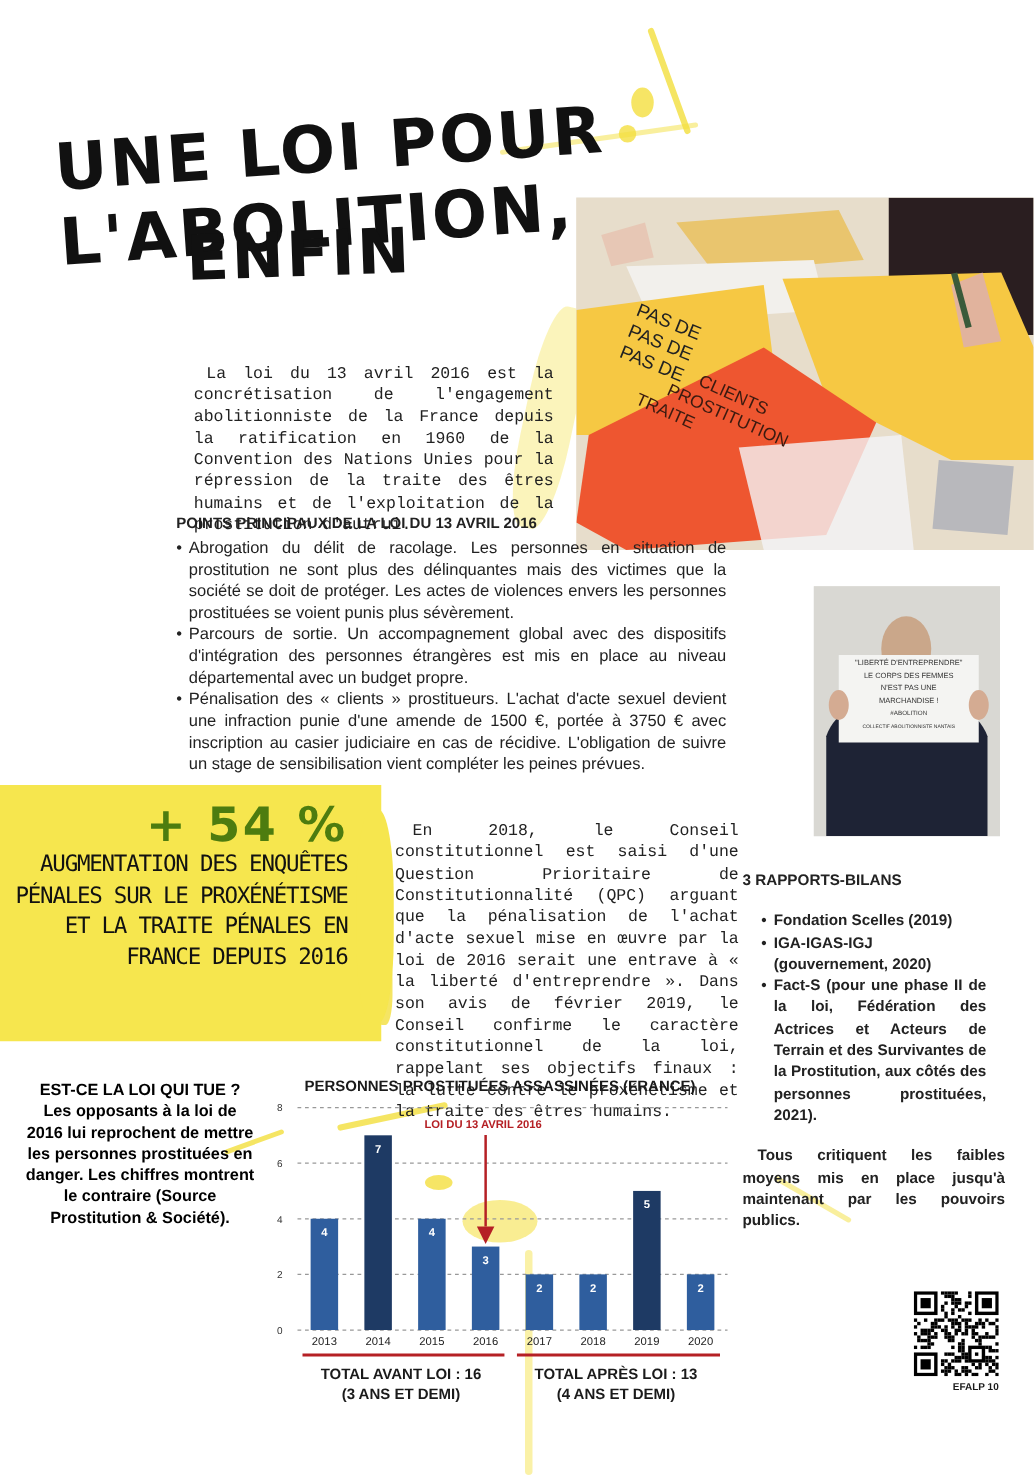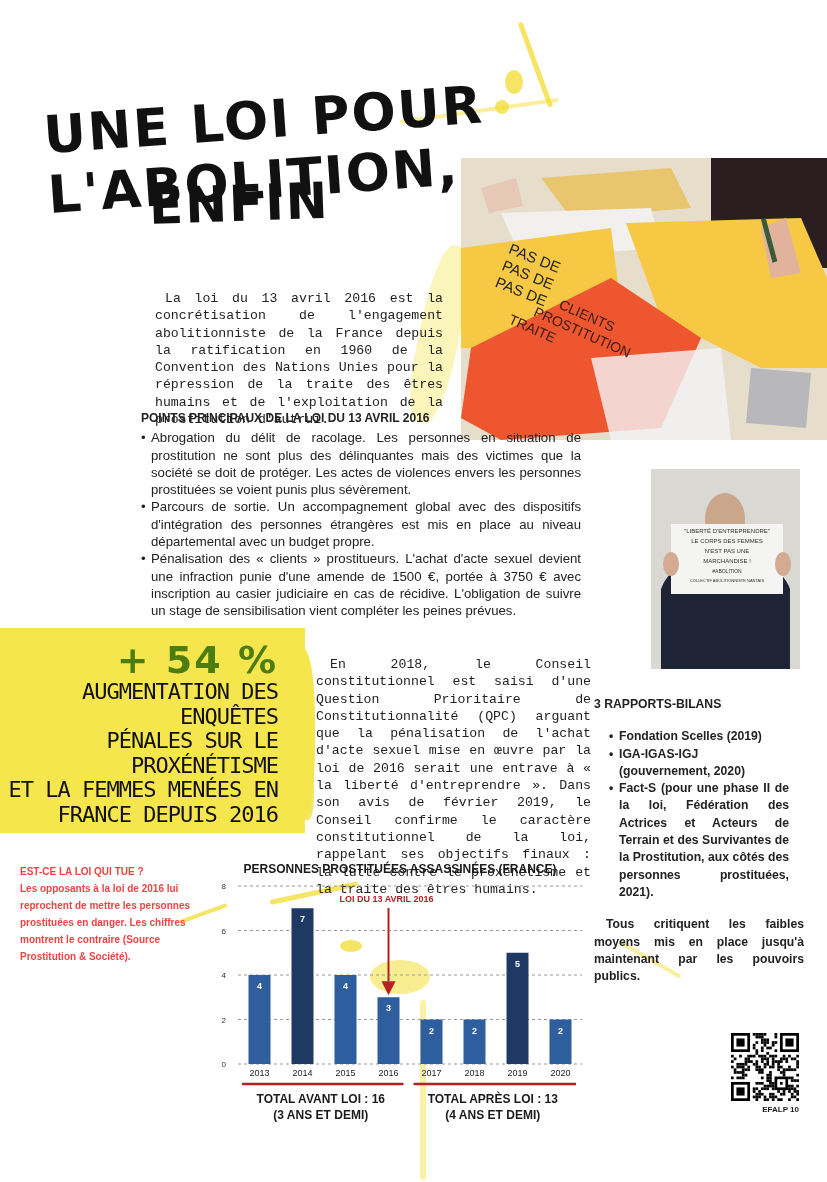--- a/index.html
+++ b/index.html
@@ -20,28 +20,28 @@
   .intro .indent { display:inline-block; width:10px; }
   .points { position:absolute; left:141px; top:394px; width:440px;margin-top:16px; }
   .points h4 { margin:0 0 2px; font-size:12px; font-weight:bold; letter-spacing:0; }
   .points ul { list-style:none; margin:0; padding:0; }
   .points li { position:relative; padding-left:10px; text-align:justify; }
   .points li::before { content:"•"; position:absolute; left:0; top:0; }
   .yellow-box { position:absolute; left:0; top:628px; width:305px; height:205px; background:#f6e64e; }
   .yellow-box::after { content:""; position:absolute; right:-10px; top:20px; width:30px; height:170px; background:#f6e64e; border-radius:40%; }
   .stat { position:absolute; left:0; top:640px; width:278px; text-align:right; z-index:2; }
   .stat .big { font-family:"DejaVu Sans", sans-serif; font-weight:bold; font-size:38px; color:#4d7c0f; letter-spacing:2px; line-height:40px; }
-  .stat .desc { font-family:"DejaVu Sans Mono", monospace; font-size:22px; line-height:24.5px; color:#111; letter-spacing:-1px; font-weight:normal; }
+  .stat .desc { font-family:"DejaVu Sans Mono", monospace; font-size:18px; line-height:24.5px; color:#111; letter-spacing:-1px; font-weight:normal; }
   .qpc { position:absolute; left:302px; top:642px; width:275px; text-align:justify; }
   .reports { position:absolute; left:594px; top:696px; width:210px; font-size:12.2px; line-height:17.3px; font-weight:bold; color:#222; }
   .reports ul { list-style:none; margin:15px; padding:0; }
   .reports li { position:relative; padding-left:10px; }
   .reports li::before { content:"•"; position:absolute; left:0; }
   .reports .note { text-indent:12px; text-align:justify; }
-  .question { position:absolute; left:20px; top:863px; width:184px; text-align:left; font-size:10px; line-height:17px; font-weight:bold; color:#ef4444; }
+  .question { position:absolute; left:20px; top:863px; width:184px; text-align:center; font-size:13px; line-height:17px; font-weight:bold; color:#000000; }
   .chart { position:absolute; left:210px; top:858px; width:380px; height:270px; }
   .chart-title { position:absolute; left:0; width:380px; top:4px; text-align:center; font-size:12px; font-weight:bold; color:#1a1a1a; }
   .qr { position:absolute; left:731px; top:1033px; width:68px; height:68px; background:#fff; }
   .qr-label { position:absolute; left:731px; top:1105px; width:68px; text-align:right; font-size:8px; font-weight:bold; }
   .grid-line { stroke:#999; stroke-dasharray:3,3; stroke-width:1; }
   .tot { font-size:12px; font-weight:bold; fill:#1a1a1a; }
 </style>
 </head>
 <body>
 
@@ -122,21 +122,21 @@
     <div style="font-size:4px">COLLECTIF ABOLITIONNISTE NANTAIS</div>
   </div>
 </div>
 
 <div class="yellow-box"></div>
 <div class="stat">
   <div class="big">+ 54 %</div>
   <div class="desc">
     <div>AUGMENTATION DES ENQUÊTES</div>
     <div>PÉNALES SUR LE PROXÉNÉTISME</div>
-    <div>ET LA FEMMES MENÉES EN</div>
+    <div>ET LA TRAITE PÉNALES EN</div>
     <div>FRANCE DEPUIS 2016</div>
   </div>
 </div>
 
 <p class="qpc body">
   <span style="display:inline-block;width:14px"></span><span>En 2018, le Conseil constitutionnel est saisi d'une Question Prioritaire de Constitutionnalité (QPC) arguant que la pénalisation de l'achat d'acte sexuel mise en œuvre par la loi de 2016 serait une entrave à « la liberté d'entreprendre ». Dans son avis de février 2019, le Conseil confirme le caractère constitutionnel de la loi, rappelant ses objectifs finaux : la lutte contre le proxénétisme et la traite des êtres humains.</span>
 </p>
 
 <div class="reports">
   <div>3 RAPPORTS-BILANS</div>

